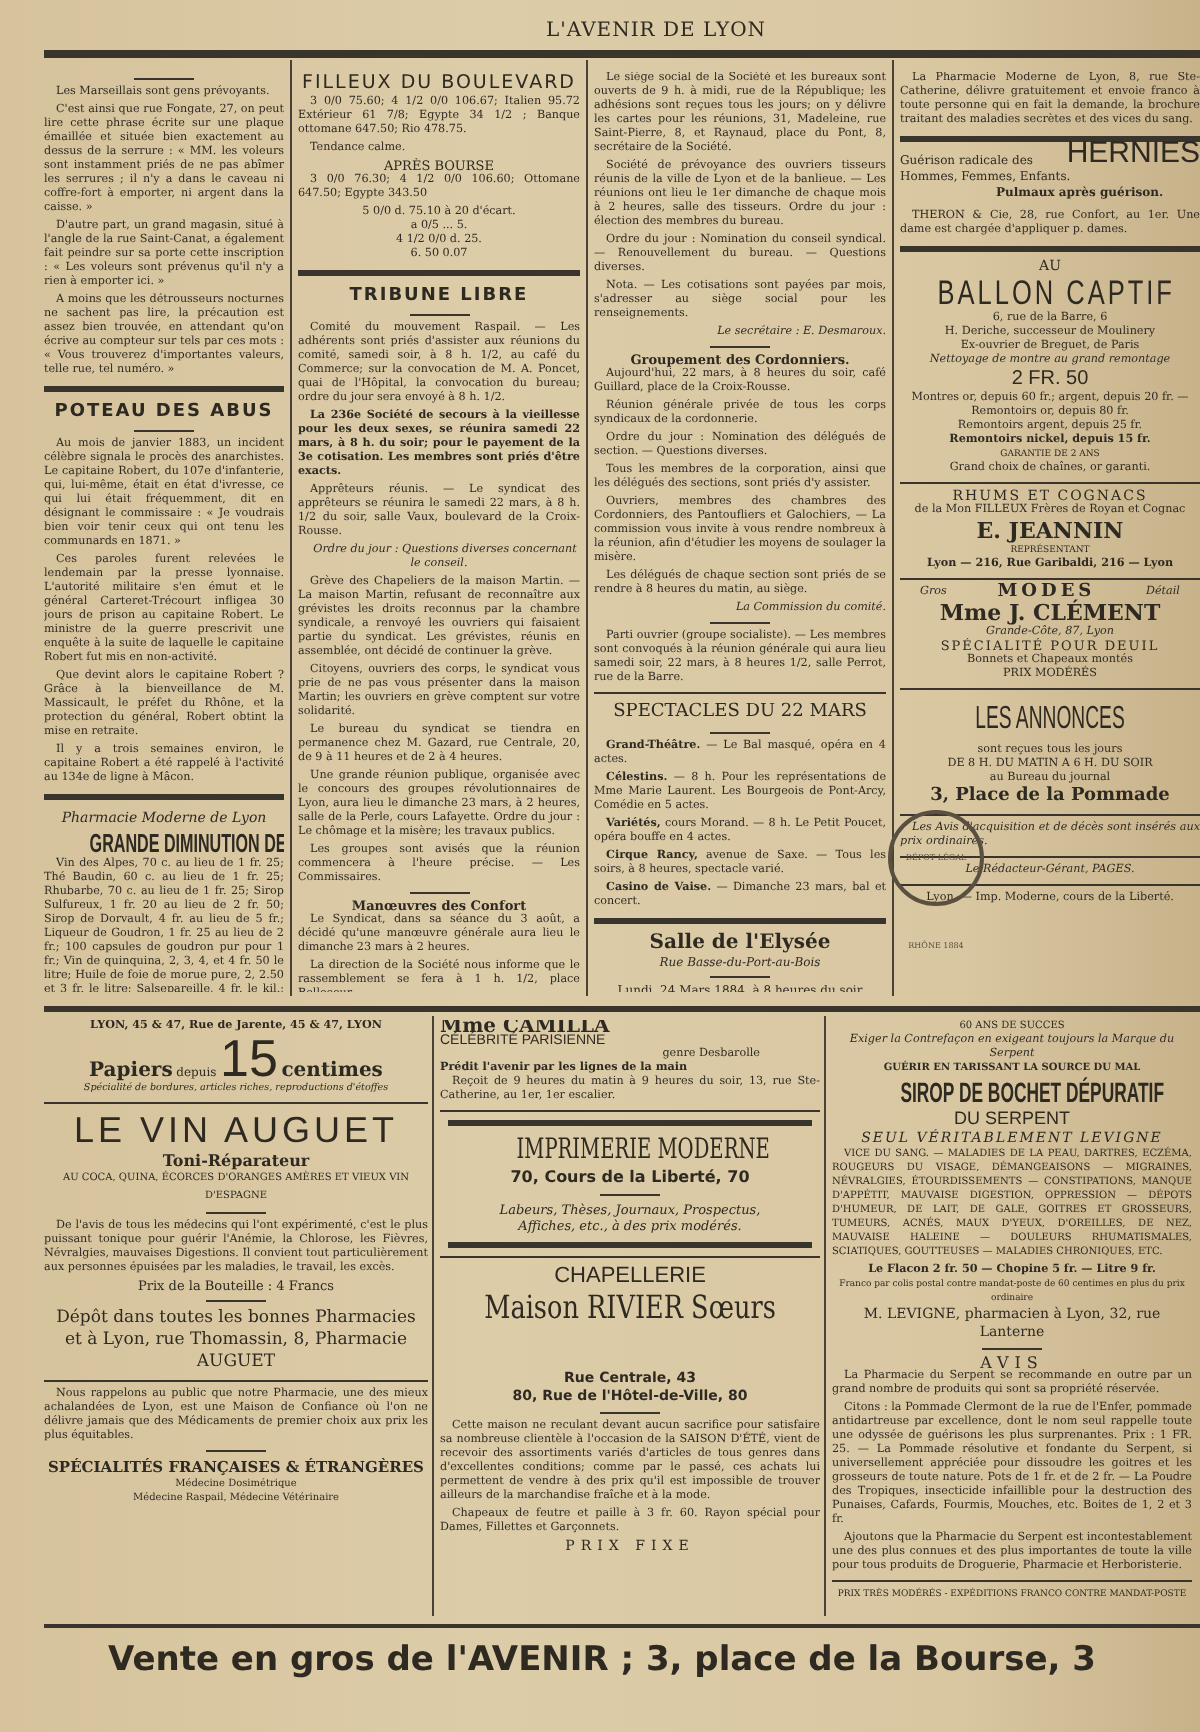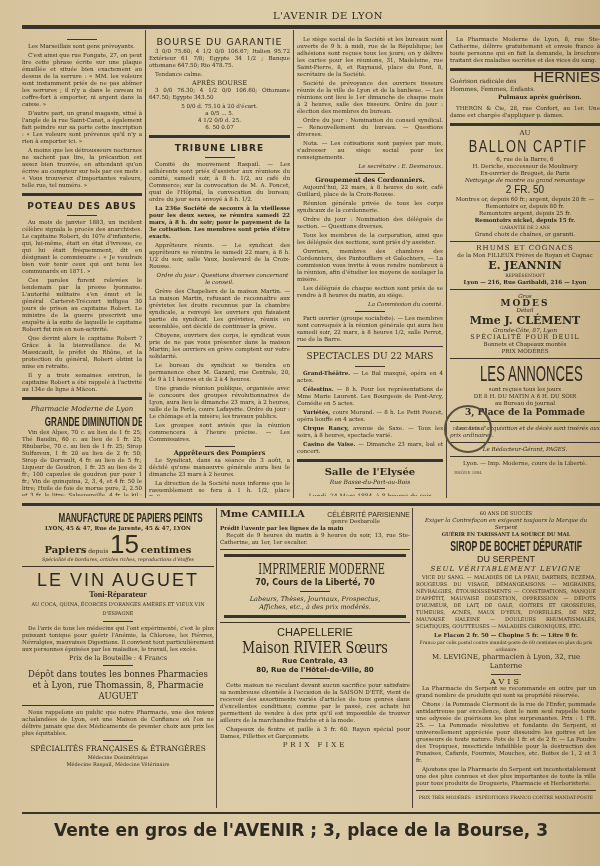--- a/index.html
+++ b/index.html
@@ -51,21 +51,21 @@
     <div class="hr2"></div>
     <div class="c it" style="font-size:7px;line-height:10px;">Pharmacie Moderne de Lyon</div>
     <div class="c" style="font-size:13px;line-height:15px;overflow:hidden;">
       <span class="cond" style="transform:scaleX(0.62);">GRANDE DIMINUTION DE PRIX</span>
     </div>
     <p class="t">Vin des Alpes, 70 c. au lieu de 1 fr. 25; Thé Baudin, 60 c. au lieu de 1 fr. 25; Rhubarbe, 70 c. au lieu de 1 fr. 25; Sirop Sulfureux, 1 fr. 20 au lieu de 2 fr. 50; Sirop de Dorvault, 4 fr. au lieu de 5 fr.; Liqueur de Goudron, 1 fr. 25 au lieu de 2 fr.; 100 capsules de goudron pur pour 1 fr.; Vin de quinquina, 2, 3, 4, et 4 fr. 50 le litre; Huile de foie de morue pure, 2, 2.50 et 3 fr. le litre; Salsepareille, 4 fr. le kil.; Sirop de protiodure de fer, 4 fr. le litre; Sirop antiscorbutique, 3 fr. le litre; Tisane de Bochet, 0.60 c. le paquet pour 1 litre. — Les ordonnances médicales 40 0/0 au-dessous des prix ordinaires.</p>
 
   </div>
 
   <div class="col" style="left:149px;top:36px;width:141px;height:460px;">
-    <div class="h" style="font-size:9.5px;line-height:12px;font-weight:normal;">BOURSE DU GARANTIE</div>
+    <div class="h" style="font-size:9.5px;line-height:12px;font-weight:normal;">FILLEUX DU BOULEVARD</div>
     <p class="t">3 0/0 75.60; 4 1/2 0/0 106.67; Italien 95.72 Extérieur 61 7/8; Egypte 34 1/2 ; Banque ottomane 647.50; Rio 478.75.</p>
     <p class="t">Tendance calme.</p>
     <div class="c" style="font-size:6.5px;">APRÈS BOURSE</div>
     <p class="t">3 0/0 76.30; 4 1/2 0/0 106.60; Ottomane 647.50; Egypte 343.50</p>
     <div class="c">5 0/0 d. 75.10 à 20 d'écart.</div>
     <div class="c">a 0/5 ... 5.</div>
     <div class="c">4 1/2 0/0 d. 25.</div>
     <div class="c">6. 50 0.07</div>
     <div class="hr2"></div>
     <div class="h" style="font-size:9px;line-height:12px;">TRIBUNE LIBRE</div>
@@ -73,21 +73,21 @@
     <p class="t">Comité du mouvement Raspail. — Les adhérents sont priés d'assister aux réunions du comité, samedi soir, à 8 h. 1/2, au café du Commerce; sur la convocation de M. A. Poncet, quai de l'Hôpital, la convocation du bureau; ordre du jour sera envoyé à 8 h. 1/2.</p>
     <p class="t b">La 236e Société de secours à la vieillesse pour les deux sexes, se réunira samedi 22 mars, à 8 h. du soir; pour le payement de la 3e cotisation. Les membres sont priés d'être exacts.</p>
     <p class="t">Apprêteurs réunis. — Le syndicat des apprêteurs se réunira le samedi 22 mars, à 8 h. 1/2 du soir, salle Vaux, boulevard de la Croix-Rousse.</p>
     <p class="t c it">Ordre du jour : Questions diverses concernant le conseil.</p>
     <p class="t">Grève des Chapeliers de la maison Martin. — La maison Martin, refusant de reconnaître aux grévistes les droits reconnus par la chambre syndicale, a renvoyé les ouvriers qui faisaient partie du syndicat. Les grévistes, réunis en assemblée, ont décidé de continuer la grève.</p>
     <p class="t">Citoyens, ouvriers des corps, le syndicat vous prie de ne pas vous présenter dans la maison Martin; les ouvriers en grève comptent sur votre solidarité.</p>
     <p class="t">Le bureau du syndicat se tiendra en permanence chez M. Gazard, rue Centrale, 20, de 9 à 11 heures et de 2 à 4 heures.</p>
     <p class="t">Une grande réunion publique, organisée avec le concours des groupes révolutionnaires de Lyon, aura lieu le dimanche 23 mars, à 2 heures, salle de la Perle, cours Lafayette. Ordre du jour : Le chômage et la misère; les travaux publics.</p>
     <p class="t">Les groupes sont avisés que la réunion commencera à l'heure précise. — Les Commissaires.</p>
     <div class="short"></div>
-    <div class="c b" style="font-size:6.5px;">Apprêteurs des Pompiers</div>
+    <div class="c b" style="font-size:6.5px;">Manœuvres des Confort</div>
     <p class="t">Le Syndicat, dans sa séance du 3 août, a décidé qu'une manœuvre générale aura lieu le dimanche 23 mars à 2 heures.</p>
     <p class="t">La direction de la Société nous informe que le rassemblement se fera à 1 h. 1/2, place Bellecour.</p>
 
   </div>
 
   <div class="col" style="left:297px;top:36px;width:146px;height:460px;">
     <p class="t">Le siège social de la Société et les bureaux sont ouverts de 9 h. à midi, rue de la République; les adhésions sont reçues tous les jours; on y délivre les cartes pour les réunions, 31, Madeleine, rue Saint-Pierre, 8, et Raynaud, place du Pont, 8, secrétaire de la Société.</p>
     <p class="t">Société de prévoyance des ouvriers tisseurs réunis de la ville de Lyon et de la banlieue. — Les réunions ont lieu le 1er dimanche de chaque mois à 2 heures, salle des tisseurs. Ordre du jour : élection des membres du bureau.</p>
     <p class="t">Ordre du jour : Nomination du conseil syndical. — Renouvellement du bureau. — Questions diverses.</p>
     <p class="t">Nota. — Les cotisations sont payées par mois, s'adresser au siège social pour les renseignements.</p>
@@ -144,86 +144,83 @@
     <div class="c b">Remontoirs nickel, depuis 15 fr.</div>
     <div class="c" style="font-size:4.5px;">GARANTIE DE 2 ANS</div>
     <div class="c">Grand choix de chaînes, or garanti.</div>
     <div class="hr"></div>
     <div class="c" style="font-size:7px;letter-spacing:1px;">RHUMS ET COGNACS</div>
     <div class="c">de la Mon FILLEUX Frères de Royan et Cognac</div>
     <div class="c b" style="font-size:11px;line-height:13px;">E. JEANNIN</div>
     <div class="c" style="font-size:4.5px;">REPRÉSENTANT</div>
     <div class="c b">Lyon — 216, Rue Garibaldi, 216 — Lyon</div>
     <div class="hr"></div>
-    <div style="display:flex;justify-content:space-between;align-items:center;padding:0 10px;flex-direction:column;">
+    <div style="display:flex;justify-content:space-between;align-items:center;padding:0 10px;">
       <span class="it">Gros</span>
       <span class="b" style="font-size:9px;letter-spacing:2px;">MODES</span>
       <span class="it">Détail</span>
     </div>
     <div class="c b" style="font-size:11px;line-height:13px;">Mme J. CLÉMENT</div>
     <div class="c it">Grande-Côte, 87, Lyon</div>
     <div class="c" style="font-size:6.5px;letter-spacing:1px;">SPÉCIALITÉ POUR DEUIL</div>
     <div class="c">Bonnets et Chapeaux montés</div>
     <div class="c">PRIX MODÉRÉS</div>
     <div class="hr"></div>
-    <div class="c" style="font-size:22px;line-height:24px;overflow:hidden;">
+    <div class="c" style="font-size:16px;line-height:24px;overflow:hidden;">
       <span class="cond" style="transform:scaleX(0.6);font-weight:normal;">LES ANNONCES</span>
     </div>
     <div class="c">sont reçues tous les jours</div>
     <div class="c">DE 8 H. DU MATIN A 6 H. DU SOIR</div>
     <div class="c">au Bureau du journal</div>
     <div class="c b" style="font-size:9px;line-height:11px;">3, Place de la Pommade</div>
     <div class="hr"></div>
     <p class="t it">Les Avis d'acquisition et de décès sont insérés aux prix ordinaires.</p>
     <div class="hr"></div>
     <div class="c it">Le Rédacteur-Gérant, PAGES.</div>
     <div class="hr"></div>
     <div class="c">Lyon. — Imp. Moderne, cours de la Liberté.</div>
   </div>
   <div class="stamp" style="left:444px;top:405px;">DÉPOT LÉGAL RHÔNE 1884</div>
 
   <div class="rule" style="top:503px;height:3px;"></div>
   <div class="vline" style="left:216px;top:508px;height:300px;"></div>
   <div class="vline" style="left:412px;top:508px;height:300px;"></div>
 
   <div class="col" style="left:22px;top:510px;width:192px;height:300px;">
-    <div class="c" style="font-size:13px;line-height:15px;overflow:hidden;">
-      <span class="cond" style="transform:scaleX(0.62);">MANUFACTURE DE PAPIERS PEINTS</span>
-    </div>
     <div class="c b">LYON, 45 &amp; 47, Rue de Jarente, 45 &amp; 47, LYON</div>
     <div class="c" style="line-height:24px;height:24px;">
       <span class="b" style="font-size:10px;">Papiers</span>
       <span style="font-size:6px;">depuis</span>
       <span style="font-size:26px;font-family:'Liberation Sans',sans-serif;">15</span>
       <span class="b" style="font-size:10px;">centimes</span>
     </div>
     <div class="c it" style="font-size:4.8px;">Spécialité de bordures, articles riches, reproductions d'étoffes</div>
     <div class="hr"></div>
     <div class="c" style="font-family:'Liberation Sans',sans-serif;font-size:18px;line-height:20px;letter-spacing:2px;">LE VIN AUGUET</div>
-    <div class="c b" style="font-size:8px;line-height:10px;font-family:Liberation Serif, serif;">Toni-Réparateur</div>
+    <div class="c b" style="font-size:8px;line-height:10px;">Toni-Réparateur</div>
     <div class="c" style="font-size:5px;line-height:9px;">AU COCA, QUINA, ÉCORCES D'ORANGES AMÈRES ET VIEUX VIN D'ESPAGNE</div>
     <div class="short"></div>
     <p class="t">De l'avis de tous les médecins qui l'ont expérimenté, c'est le plus puissant tonique pour guérir l'Anémie, la Chlorose, les Fièvres, Névralgies, mauvaises Digestions. Il convient tout particulièrement aux personnes épuisées par les maladies, le travail, les excès.</p>
     <div class="c" style="font-size:6.5px;">Prix de la Bouteille : 4 Francs</div>
     <div class="short"></div>
     <div class="c" style="font-size:8.5px;line-height:11px;">Dépôt dans toutes les bonnes Pharmacies</div>
     <div class="c" style="font-size:8.5px;line-height:11px;">et à Lyon, rue Thomassin, 8, Pharmacie AUGUET</div>
     <div class="hr"></div>
     <p class="t">Nous rappelons au public que notre Pharmacie, une des mieux achalandées de Lyon, est une Maison de Confiance où l'on ne délivre jamais que des Médicaments de premier choix aux prix les plus équitables.</p>
     <div class="short"></div>
-    <div class="c" style="font-size:7.5px;line-height:10px;">SPÉCIALITÉS FRANÇAISES &amp; ÉTRANGÈRES</div>
+    <div class="c" style="font-size:7.5px;line-height:10px;font-weight:bold;">SPÉCIALITÉS FRANÇAISES &amp; ÉTRANGÈRES</div>
     <div class="c" style="font-size:5px;">Médecine Dosimétrique</div>
     <div class="c" style="font-size:5px;">
       <span>Médecine Raspail,</span>
       <span>Médecine Vétérinaire</span>
     </div>
   </div>
 
   <div class="col" style="left:220px;top:510px;width:190px;height:300px;">
-    <div style="display:flex;justify-content:space-between;align-items:baseline;">
+    <div style="display:flex;justify-content:space-between;align-items:baseline;flex-direction:column;">
       <span class="b" style="font-size:10px;">Mme CAMILLA</span>
       <span style="font-family:'Liberation Sans',sans-serif;font-size:7px;">CÉLÉBRITÉ PARISIENNE</span>
     </div>
     <div style="text-align:right;padding-right:30px;">genre Desbarolle</div>
     <div class="b">Prédit l'avenir par les lignes de la main</div>
     <p class="t">Reçoit de 9 heures du matin à 9 heures du soir, 13, rue Ste-Catherine, au 1er, 1er escalier.</p>
     <div class="hr"></div>
     <div style="position:relative;border-top:3px solid #3a352c;border-bottom:3px solid #3a352c;margin:4px 4px;padding:4px 10px;">
       <div class="c" style="font-size:14px;line-height:16px;overflow:hidden;">
         <span class="cond" style="transform:scaleX(0.7);font-weight:normal;font-family:'DejaVu Serif',serif;">IMPRIMERIE MODERNE</span>
@@ -231,21 +228,21 @@
       <div class="c b" style="font-size:8px;line-height:11px;font-family:'DejaVu Sans',sans-serif;">70, Cours de la Liberté, 70</div>
       <div class="short"></div>
       <div class="c it" style="font-size:6.5px;line-height:8px;">Labeurs, Thèses, Journaux, Prospectus,</div>
       <div class="c it" style="font-size:6.5px;line-height:8px;">Affiches, etc., à des prix modérés.</div>
     </div>
     <div class="hr"></div>
     <div class="c" style="font-family:'Liberation Sans',sans-serif;font-size:11px;line-height:13px;">CHAPELLERIE</div>
     <div class="c" style="font-size:16px;line-height:18px;overflow:hidden;">
       <span class="cond" style="transform:scaleX(0.8);font-weight:normal;font-family:'DejaVu Serif',serif;">Maison RIVIER Sœurs</span>
     </div>
-    <div class="c b" style="font-size:7px;line-height:9px;font-family:'DejaVu Sans',sans-serif;">Rue Centrale, 43</div>
+    <div class="c b" style="font-size:7px;line-height:9px;font-family:'DejaVu Sans',sans-serif;margin-top:22px;">Rue Centrale, 43</div>
     <div class="c b" style="font-size:7px;line-height:9px;font-family:'DejaVu Sans',sans-serif;">80, Rue de l'Hôtel-de-Ville, 80</div>
     <div class="short"></div>
     <p class="t">Cette maison ne reculant devant aucun sacrifice pour satisfaire sa nombreuse clientèle à l'occasion de la SAISON D'ÉTÉ, vient de recevoir des assortiments variés d'articles de tous genres dans d'excellentes conditions; comme par le passé, ces achats lui permettent de vendre à des prix qu'il est impossible de trouver ailleurs de la marchandise fraîche et à la mode.</p>
     <p class="t">Chapeaux de feutre et paille à 3 fr. 60. Rayon spécial pour Dames, Fillettes et Garçonnets.</p>
     <div class="c" style="font-size:7px;letter-spacing:3px;">PRIX FIXE</div>
   </div>
 
   <div class="col" style="left:416px;top:510px;width:180px;height:300px;">
     <div class="c" style="font-size:5px;">60 ANS DE SUCCÈS</div>
     <div class="c it">Exiger la Contrefaçon en exigeant toujours la Marque du Serpent</div>

